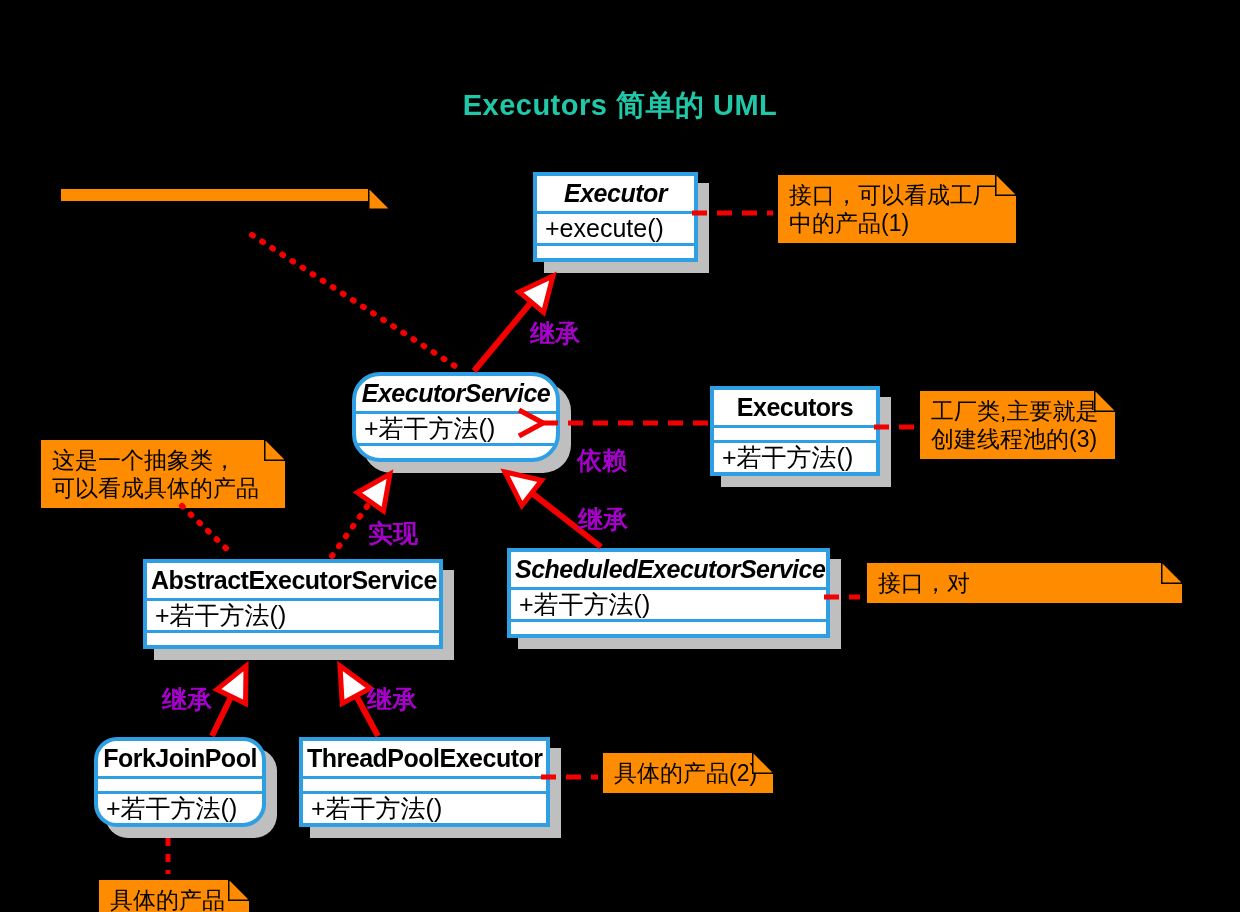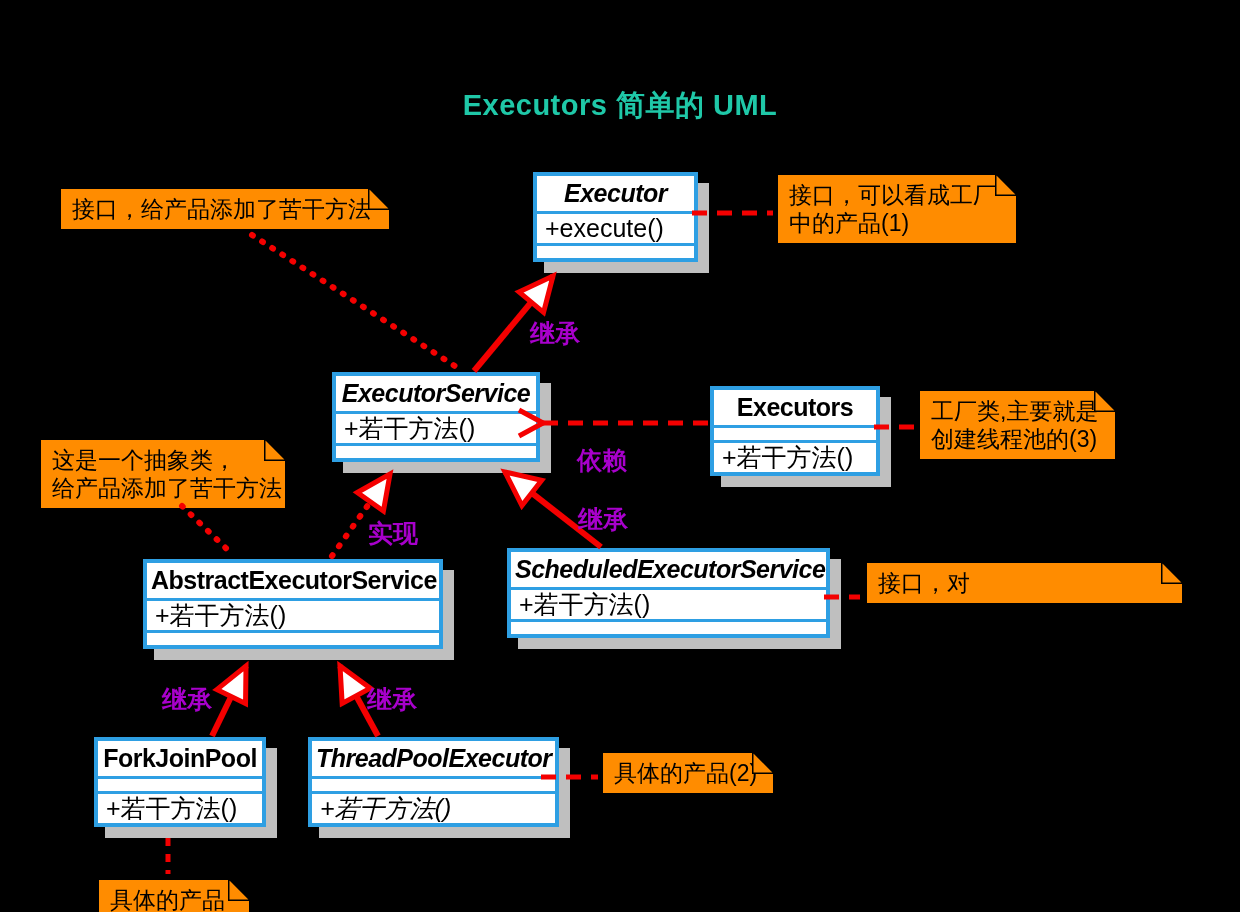--- a/index.html
+++ b/index.html
@@ -57,21 +57,21 @@
 <div id="stage">
 
   <div class="diagram-title">Executors 简单的 UML</div>
 
   <div class="uml-class interface" style="left:533px; top:172px; width:157px;">
     <div class="c-name">Executor</div>
     <div class="c-row">+execute()</div>
     <div class="c-row empty"></div>
   </div>
 
-  <div class="uml-class interface" style="left:332px; top:372px; width:200px;">
+  <div class="uml-class interface" style="left:352px; top:372px; width:200px;border-radius:28px;">
     <div class="c-name">ExecutorService</div>
     <div class="c-row">+若干方法()</div>
     <div class="c-row empty"></div>
   </div>
 
   <div class="uml-class" style="left:710px; top:386px; width:162px;">
     <div class="c-name">Executors</div>
     <div class="c-row empty"></div>
     <div class="c-row">+若干方法()</div>
   </div>
@@ -81,34 +81,33 @@
     <div class="c-row">+若干方法()</div>
     <div class="c-row empty"></div>
   </div>
 
   <div class="uml-class interface" style="left:507px; top:548px; width:315px;">
     <div class="c-name">ScheduledExecutorService</div>
     <div class="c-row">+若干方法()</div>
     <div class="c-row empty"></div>
   </div>
 
-  <div class="uml-class" style="left:94px; top:737px; width:164px;">
+  <div class="uml-class" style="left:94px; top:737px; width:164px;border-radius:23px;">
     <div class="c-name">ForkJoinPool</div>
     <div class="c-row empty"></div>
     <div class="c-row">+若干方法()</div>
   </div>
 
-  <div class="uml-class" style="left:308px; top:737px; width:243px;font-style:italic;">
+  <div class="uml-class" style="left:299px; top:737px; width:243px;">
     <div class="c-name">ThreadPoolExecutor</div>
     <div class="c-row empty"></div>
     <div class="c-row">+若干方法()</div>
   </div>
 
   <div class="note" style="left:58px; top:186px; width:306px;">
-    <div>接口，给产品添加了苦干方法</div>
     <svg class="fold" width="24" height="24">
       <polygon points="0,0 24,0 24,24" fill="var(--background,#000)"></polygon>
       <polygon points="0,0 24,24 0,24" fill="var(--note-fill,#ff8c00)" stroke="#000" stroke-width="3"></polygon>
     </svg>
   </div>
 
   <div class="note" style="left:775px; top:172px; width:216px;">
     <div>接口，可以看成工厂</div>
     <div>中的产品(1)</div>
     <svg class="fold" width="24" height="24">
@@ -121,21 +120,21 @@
     <div>工厂类,主要就是</div>
     <div>创建线程池的(3)</div>
     <svg class="fold" width="24" height="24">
       <polygon points="0,0 24,0 24,24" fill="var(--background,#000)"></polygon>
       <polygon points="0,0 24,24 0,24" fill="var(--note-fill,#ff8c00)" stroke="#000" stroke-width="3"></polygon>
     </svg>
   </div>
 
   <div class="note" style="left:38px; top:437px; width:222px;">
     <div>这是一个抽象类，</div>
-    <div>给产品添加了苦干方法</div>
+    <div>可以看成具体的产品</div>
     <svg class="fold" width="24" height="24">
       <polygon points="0,0 24,0 24,24" fill="var(--background,#000)"></polygon>
       <polygon points="0,0 24,24 0,24" fill="var(--note-fill,#ff8c00)" stroke="#000" stroke-width="3"></polygon>
     </svg>
   </div>
 
   <div class="note" style="left:864px; top:560px; width:293px;">
     <div>接口，对</div>
     <svg class="fold" width="24" height="24">
       <polygon points="0,0 24,0 24,24" fill="var(--background,#000)"></polygon>

